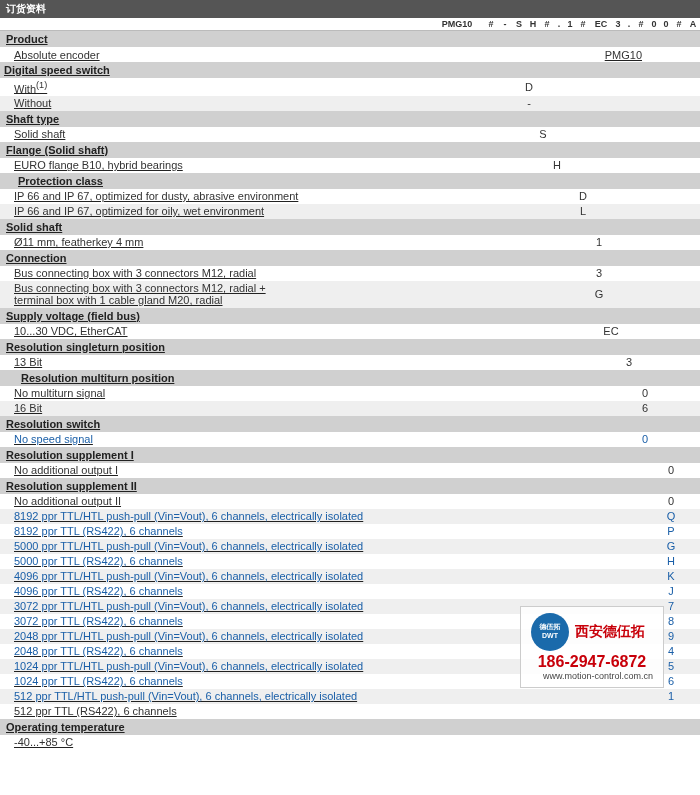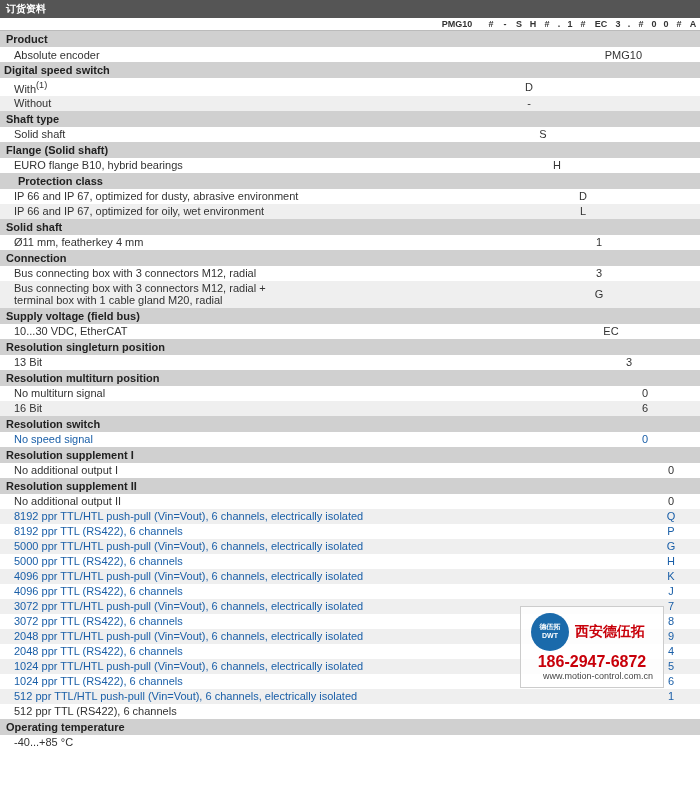--- a/index.html
+++ b/index.html
@@ -44,21 +44,21 @@
       <span style="width:12px;text-align:center;font-size:9px;font-weight:bold;color:#333;">3</span>
       <span style="width:10px;text-align:center;font-size:9px;font-weight:bold;color:#333;">.</span>
       <span style="width:14px;text-align:center;font-size:9px;font-weight:bold;color:#333;">#</span>
       <span style="width:12px;text-align:center;font-size:9px;font-weight:bold;color:#333;">0</span>
       <span style="width:12px;text-align:center;font-size:9px;font-weight:bold;color:#333;">0</span>
       <span style="width:14px;text-align:center;font-size:9px;font-weight:bold;color:#333;">#</span>
       <span style="width:14px;text-align:center;font-size:9px;font-weight:bold;color:#333;">A</span>
     </div>
   </div>
 
-  <table style="width:100%;border-collapse:collapse;font-size:11px;">
+  <table style="width:100%;border-collapse:collapse;font-size:11px;text-decoration:underline;">
 
     <tbody>
         <tr class="section">
       <td colspan="2" style="background:#d0d0d0;font-weight:bold;padding:2px 6px;">Product</td>
     </tr>
     <tr>
       <td style="padding:1.5px 4px 1.5px 14px;color:#333;">Absolute encoder</td>
       <td style="text-align:right;padding-right:58px;font-size:11px;color:#333;white-space:nowrap;">PMG10</td>
     </tr>
 
@@ -154,21 +154,21 @@
       <td colspan="2" style="background:#d0d0d0;font-weight:bold;padding:2px 6px;">Resolution singleturn position</td>
     </tr>
     <tr>
       <td style="padding:1.5px 4px 1.5px 14px;color:#333;">13 Bit</td>
       <td style="text-align:right;padding-right:10px;font-size:11px;color:#333;white-space:nowrap;">
         <span style="display:inline-block;width:14px;text-align:center;margin-right:54px;">3</span>
       </td>
     </tr>
 
     <tr>
-      <td colspan="2" style="background:#d0d0d0;font-weight:bold;padding:2px 6px;">Resolution multiturn position</td>
+      <td colspan="2" style="background:#d0d0d0;font-weight:bold;padding:2px 21px;">Resolution multiturn position</td>
     </tr>
     <tr>
       <td style="padding:1.5px 4px 1.5px 14px;color:#333;">No multiturn signal</td>
       <td style="text-align:right;padding-right:10px;font-size:11px;color:#333;white-space:nowrap;">
         <span style="display:inline-block;width:14px;text-align:center;margin-right:38px;">0</span>
       </td>
     </tr>
     <tr style="background:#efefef;">
       <td style="padding:1.5px 4px 1.5px 14px;color:#333;">16 Bit</td>
       <td style="text-align:right;padding-right:10px;font-size:11px;color:#333;white-space:nowrap;">

